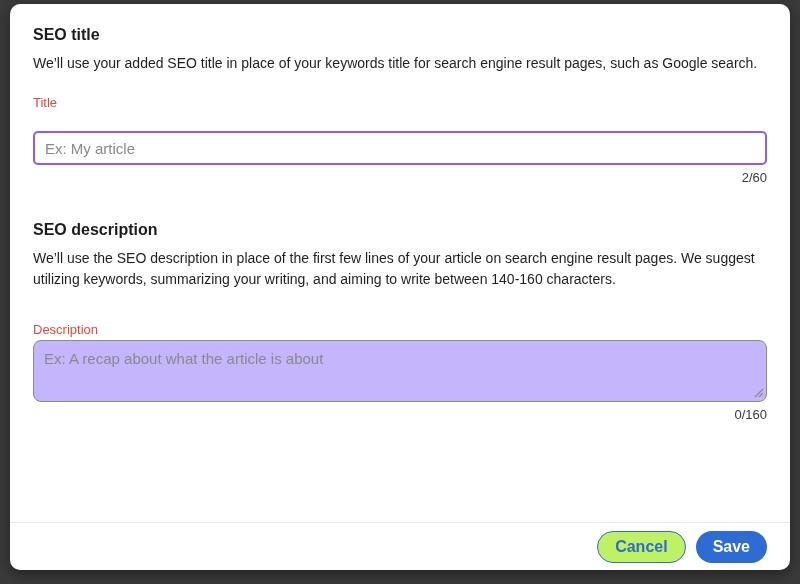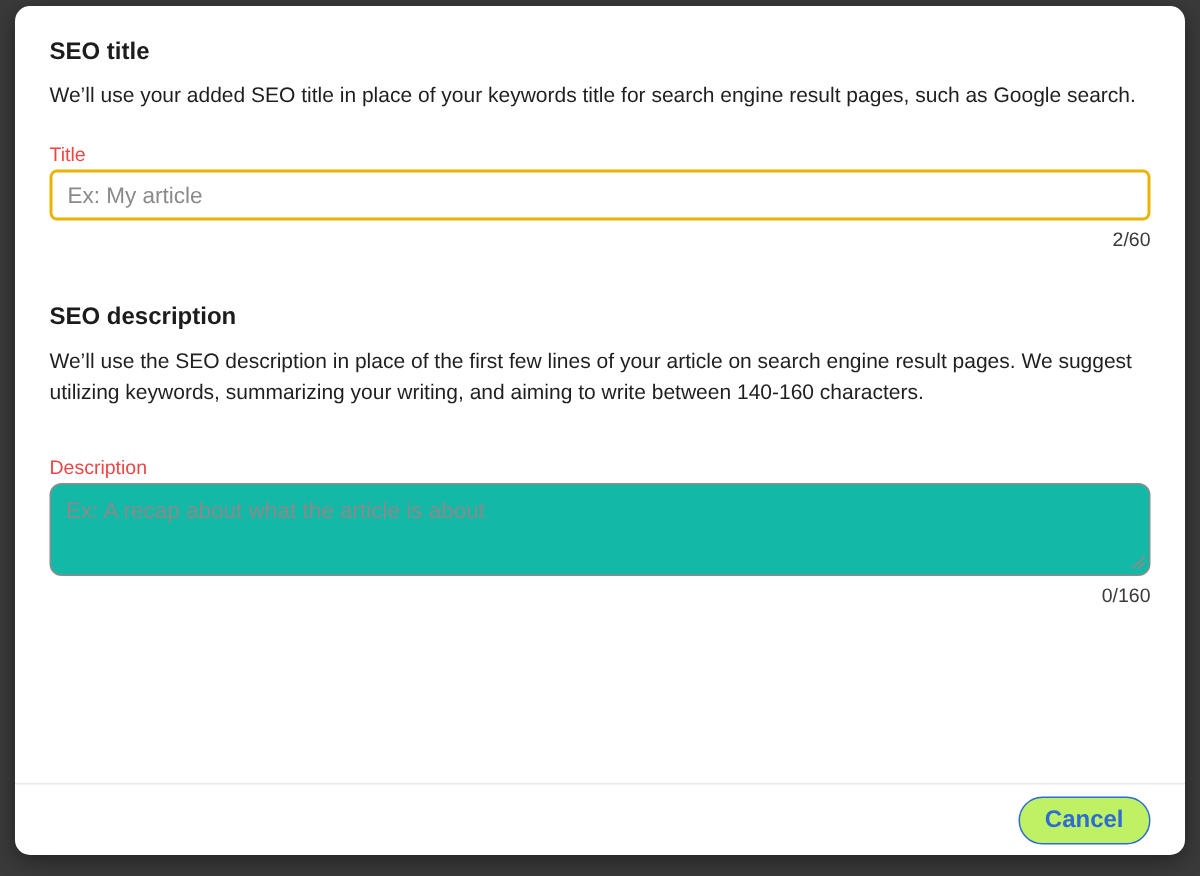--- a/index.html
+++ b/index.html
@@ -72,22 +72,22 @@
     line-height: 16px;
     color: #ef4444;
   }
   .field-label.title-label { margin-top: 21px; }
   .field-label.desc-label { margin-top: 32px; }
 
   .text-input {
     display: block;
     width: 100%;
     height: 34px;
-    margin-top: 2px;
-    border: 2px solid #eab308;
+    margin-top: 20px;
+    border: 2px solid #8b5cf6;
     border-radius: 5px;
     padding: 0 10px;
     font-family: "Liberation Sans", sans-serif;
     font-size: 15px;
     color: #1c1c1c;
     outline: none;
     background: #fff;
   }
   .text-input::placeholder { color: #8a8a8a; opacity: 1; }
 
@@ -98,21 +98,21 @@
     height: 62px;
     border: 1px solid #8c8c8c;
     border-radius: 8px;
     padding: 8px 10px;
     font-family: "Liberation Sans", sans-serif;
     font-size: 15px;
     line-height: 19px;
     color: #1c1c1c;
     outline: none;
     resize: none;
-    background: #14b8a6;
+    background: #c4b5fd;
   }
   .text-area::placeholder { color: #8a8a8a; opacity: 1; }
   .resize-handle {
     position: absolute;
     right: 3px; bottom: 4px;
     pointer-events: none;
     line-height: 0;
   }
 
   .char-counter {
@@ -184,15 +184,16 @@
           <path d="M1 9 L9 1 M5 9 L9 5" stroke="#8c8c8c" stroke-width="1.2" fill="none"></path>
         </svg>
       </span>
     </div>
     <div class="char-counter">0/160</div>
 
   </div>
 
   <div class="modal-footer">
     <button class="btn btn-secondary">Cancel</button>
+    <button class="btn btn-primary">Save</button>
   </div>
 
 </div>
 
 </body></html>

